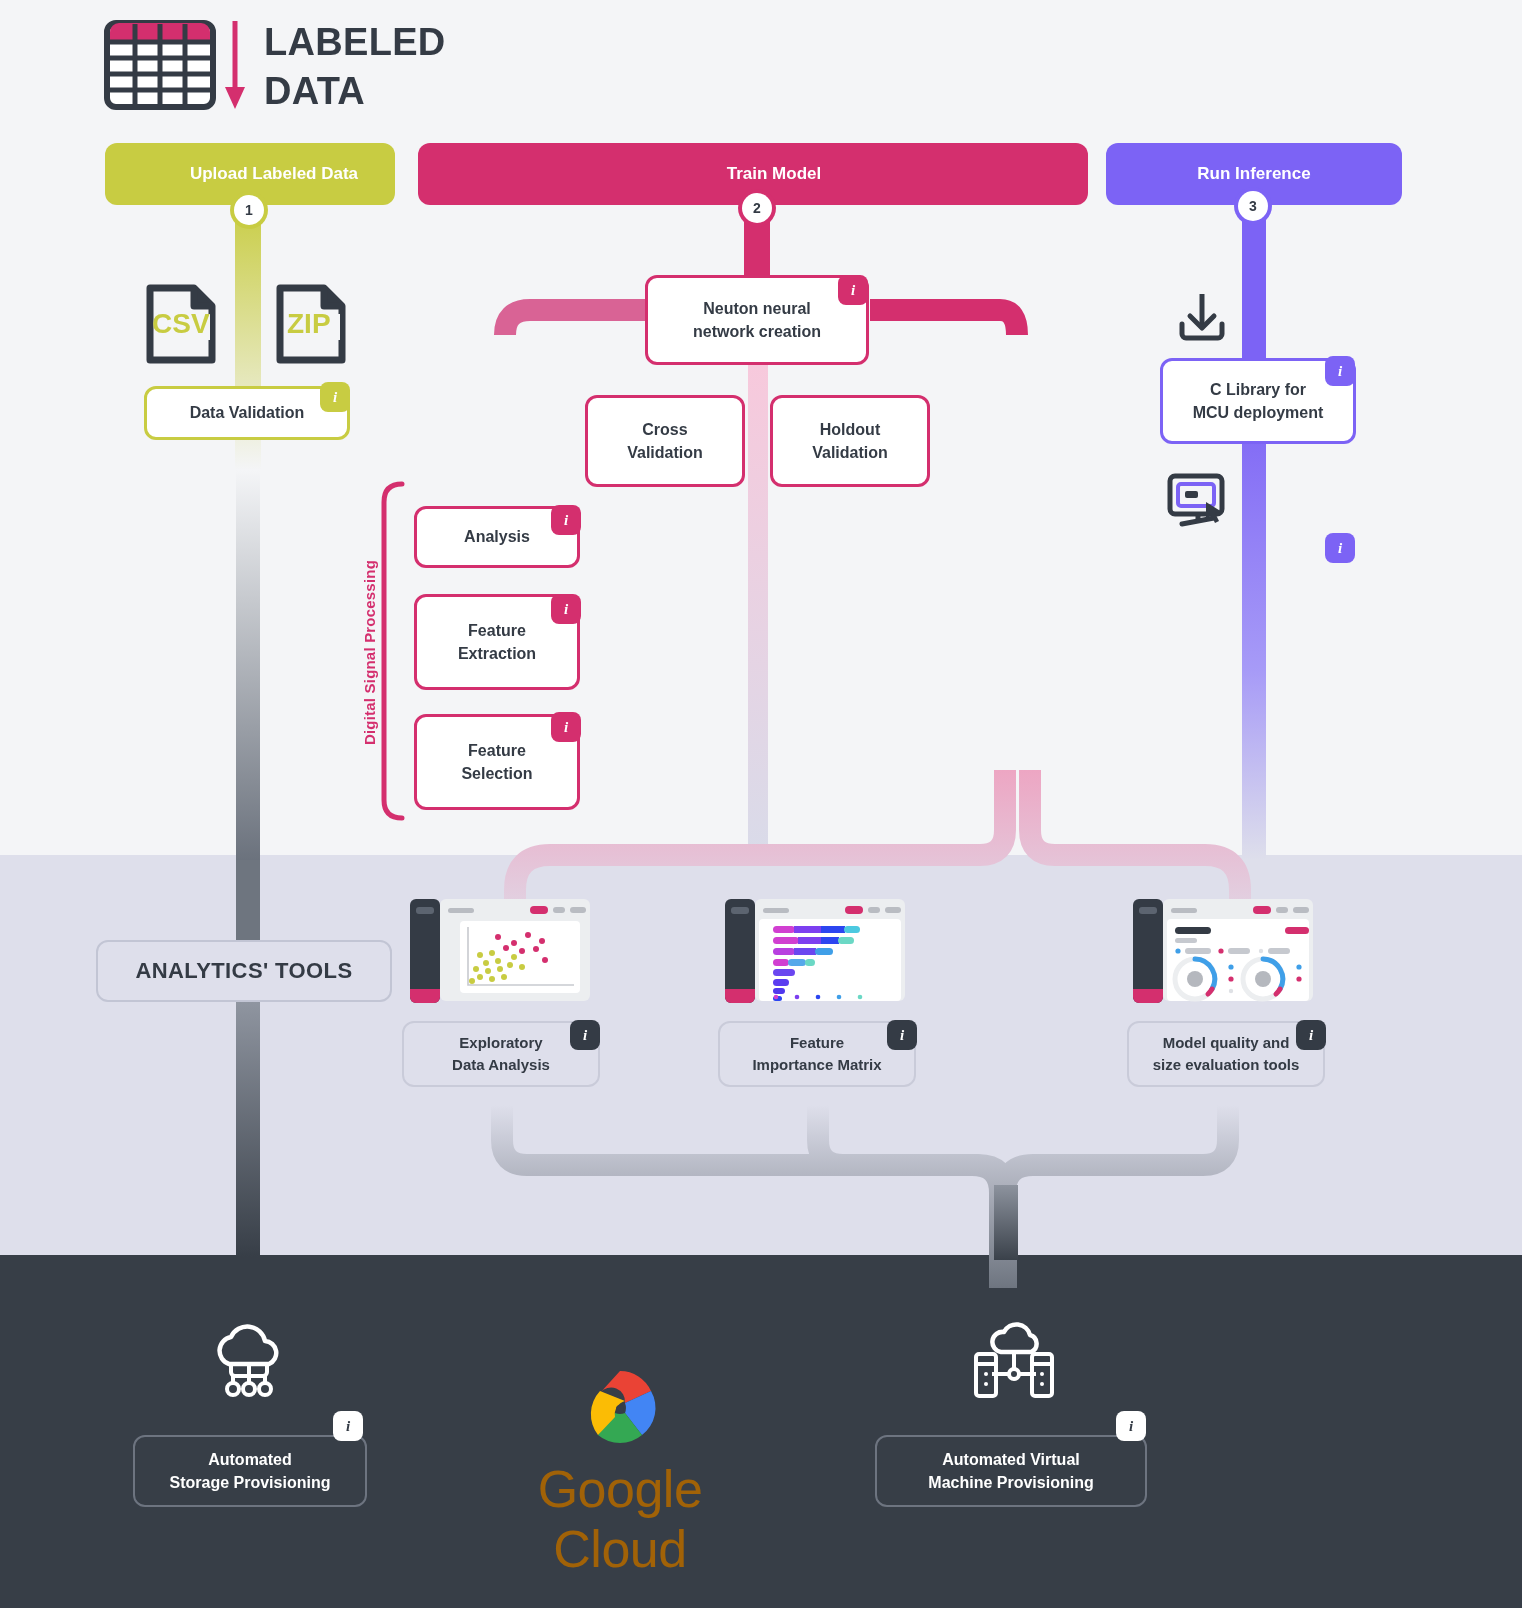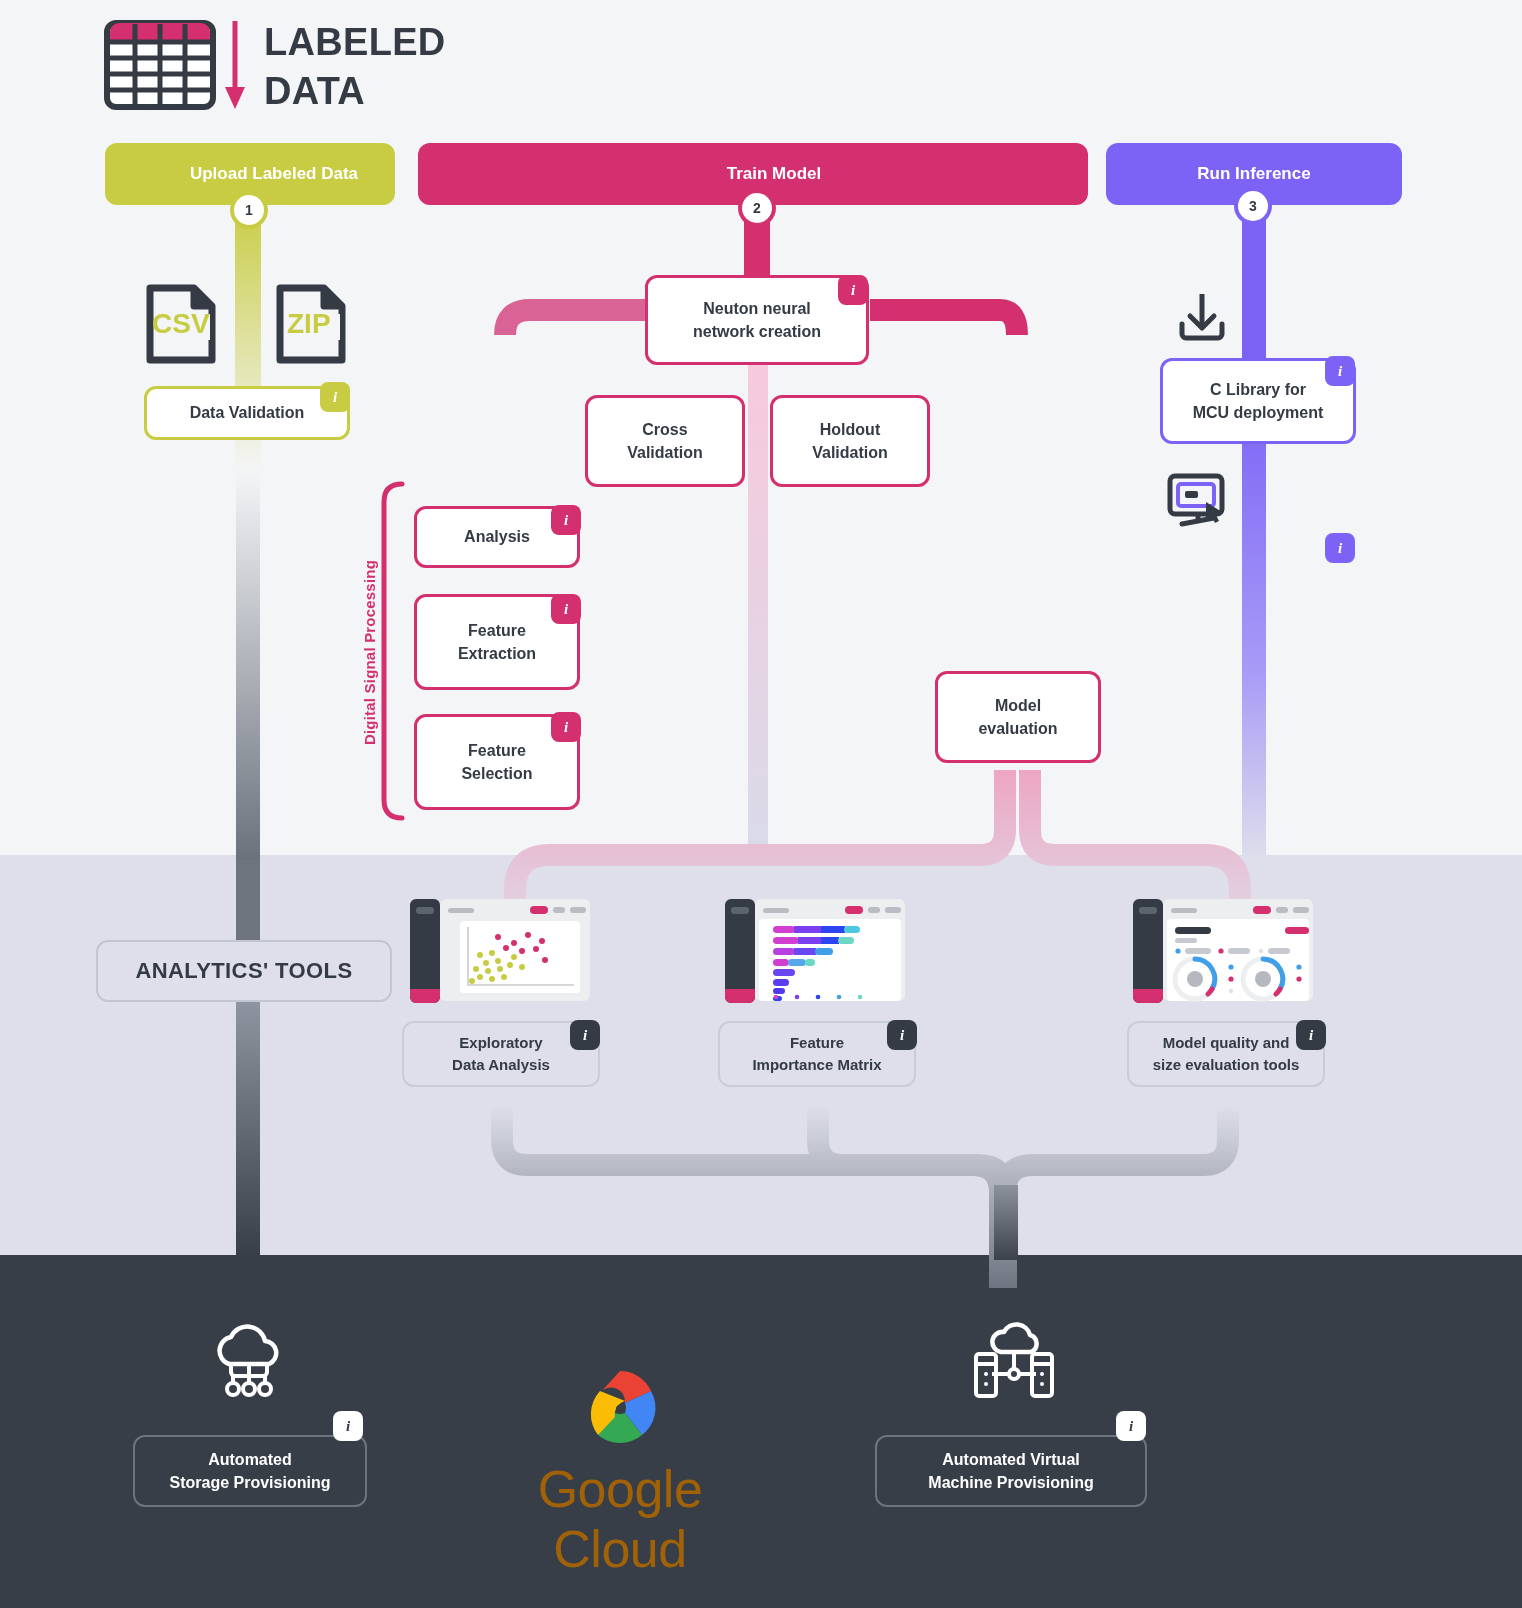--- a/index.html
+++ b/index.html
@@ -262,24 +262,20 @@
 Extraction</span>
   </div>
   <div class="ibadge ib-pink" style="left:551px; top:594px;">i</div>
 
   <div class="card pink" style="left:414px; top:714px; width:166px; height:96px;">
     <span style="white-space:pre-line;">Feature
 Selection</span>
   </div>
   <div class="ibadge ib-pink" style="left:551px; top:712px;">i</div>
 
-  <div class="card pink" style="left:935px; top:671px; width:166px; height:92px;">
-    <span style="white-space:pre-line;">Model
-evaluation</span>
-  </div>
 
   <span style="position:absolute; left:1174px; top:290px; width:56px; height:56px;">
     <svg viewBox="0 0 56 56">
       <line x1="28" y1="4" x2="28" y2="36" stroke="#343b45" stroke-width="5"></line>
       <polyline points="16,26 28,38 40,26" fill="none" stroke="#343b45" stroke-width="5" stroke-linecap="round" stroke-linejoin="round"></polyline>
       <path d="M8 34 v10 a4 4 0 0 0 4 4 h32 a4 4 0 0 0 4 -4 v-10" fill="none" stroke="#343b45" stroke-width="5" stroke-linecap="round"></path>
     </svg>
   </span>
 
   <div class="card purple" style="left:1160px; top:358px; width:196px; height:86px;">

